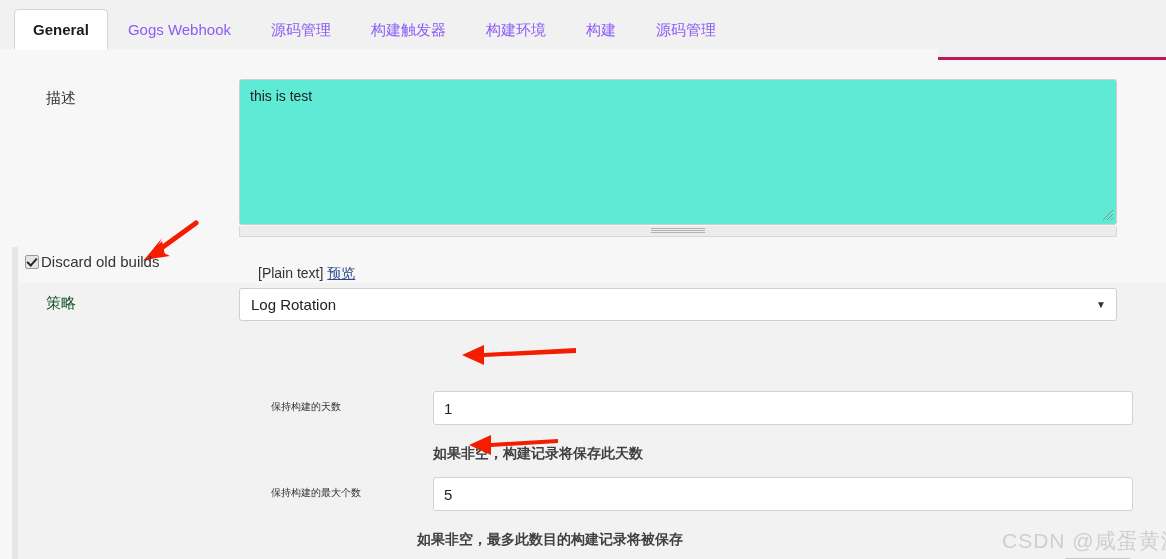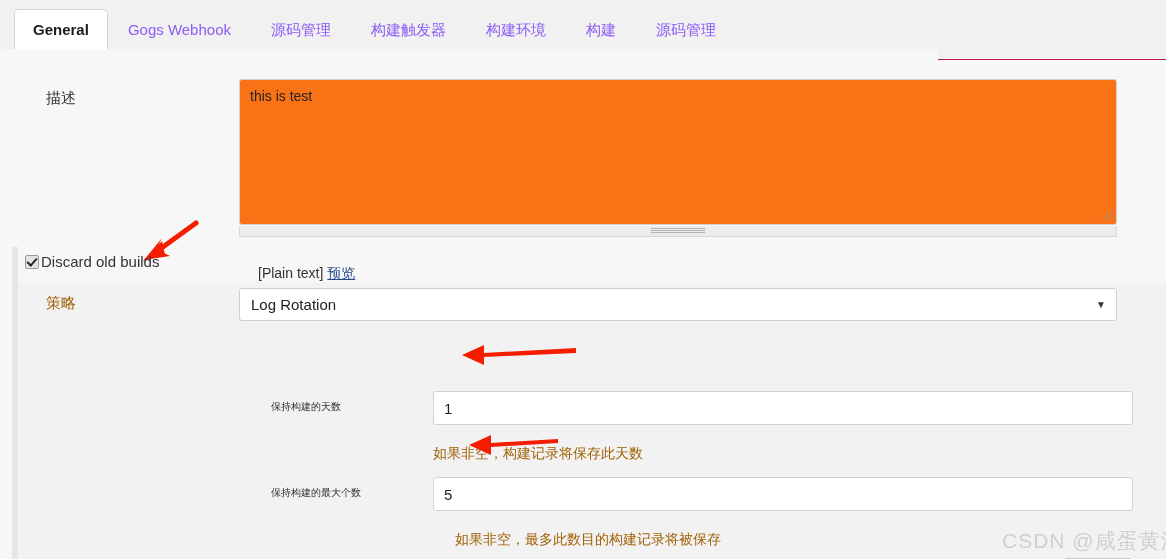--- a/index.html
+++ b/index.html
@@ -17,21 +17,21 @@
     position: relative;
   }
 
   
   .tabbar {
     position: absolute;
     left: 0; top: 0;
     width: 1166px;
     height: 60px;
     background: #f1f1f1;
-    border-bottom: 1px solid #be185d;
+    border-bottom: 3px solid #be185d;
     box-sizing: border-box;
   }
   .tabs {
     display: flex;
     align-items: flex-end;
     height: 49px;
     padding-left: 14px;
     box-sizing: border-box;
   }
   .tab {
@@ -75,21 +75,21 @@
     top: 40px;
     font-size: 15px;
     color: #333;
   }
   .desc-textarea {
     position: absolute;
     left: 239px;
     top: 30px;
     width: 878px;
     height: 146px;
-    background: #f97316;
+    background: #5eead4;
     border: 1px solid #cfcfcf;
     border-radius: 3px;
     box-sizing: border-box;
     padding: 8px 10px;
     font-family: "Liberation Sans", "DejaVu Sans", sans-serif;
     font-size: 14px;
     color: #222;
     resize: none;
     outline: none;
     overflow: hidden;
@@ -214,21 +214,21 @@
     color: #333;
     cursor: pointer;
   }
 
   
   .strategy-label {
     position: absolute;
     left: 46px;
     top: 245px;
     font-size: 15px;
-    color: #a16207;
+    color: #14532d;
   }
   .select-box {
     position: absolute;
     left: 239px;
     top: 239px;
     width: 878px;
     height: 33px;
     background: #ffffff;
     border: 1px solid #cfcfcf;
     border-radius: 3px;
@@ -269,21 +269,22 @@
     box-sizing: border-box;
     padding: 0 10px;
     font-family: "Liberation Sans", "DejaVu Sans", sans-serif;
     font-size: 15px;
     color: #222;
     outline: none;
   }
   .n-help {
     position: absolute;
     font-size: 14px;
-    color: #a16207;
+    color: #404040;
+    font-weight: bold;
   }
 
   
   .adv-btn {
     position: absolute;
     left: 1063px;
     top: 509px;
     width: 70px;
     height: 36px;
     background: #e8e8e8;
@@ -365,21 +366,21 @@
     <span class="sel-text">Log Rotation</span>
     <span class="caret">▼</span>
   </div>
 
   <div class="n-label" style="left:271px; top:351px;">保持构建的天数</div>
   <input class="n-input" style="left: 433px; top: 342px; width: 700px;" value="1">
   <div class="n-help" style="left:433px; top:396px;">如果非空，构建记录将保存此天数</div>
 
   <div class="n-label" style="left:271px; top:437px;">保持构建的最大个数</div>
   <input class="n-input" style="left: 433px; top: 428px; width: 700px;" value="5">
-  <div class="n-help" style="left:455px; top:482px;">如果非空，最多此数目的构建记录将被保存</div>
+  <div class="n-help" style="left:417px; top:482px;">如果非空，最多此数目的构建记录将被保存</div>
 
   <div class="adv-btn">高级</div>
 </div>
 
 <svg class="arrow" style="left:140px; top:220px;" width="60" height="45" viewBox="0 0 60 45">
   <path d="M 58 2 L 14 34 L 22 18 L 4 40 L 30 36 L 18 30 Z" fill="#f51d00"></path>
   <path d="M 56 3 L 16 32" stroke="#f51d00" stroke-width="5" stroke-linecap="round"></path>
   <path d="M 3 41 L 22 21 L 25 35 Z" fill="#f51d00"></path>
 </svg>
 

